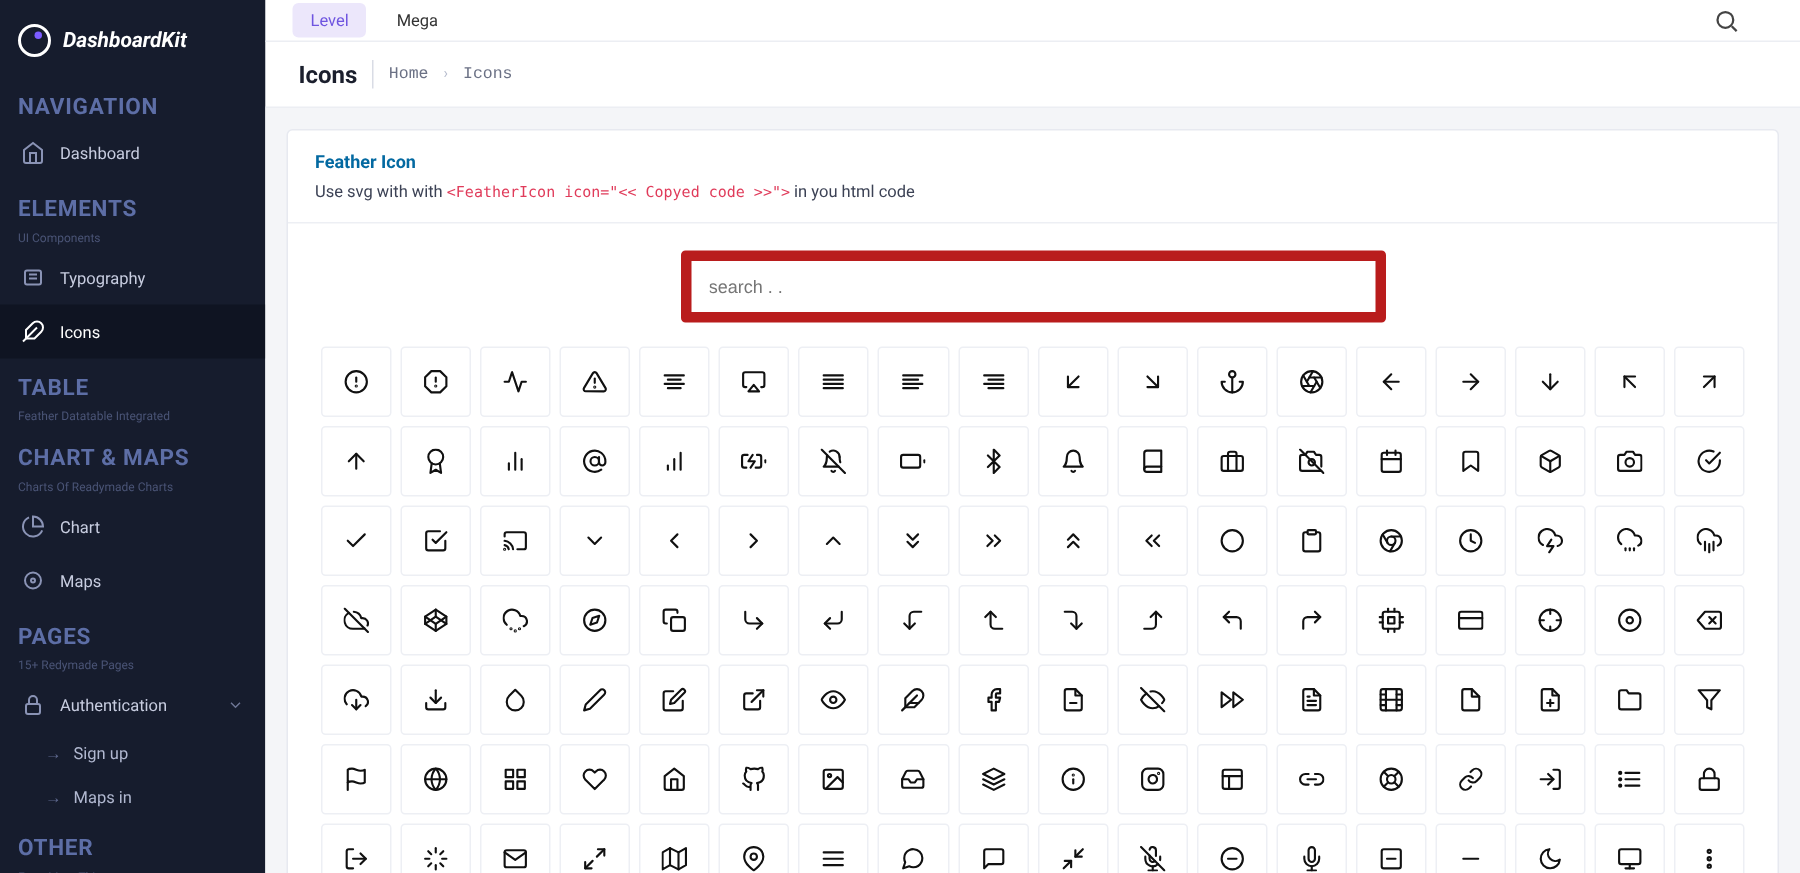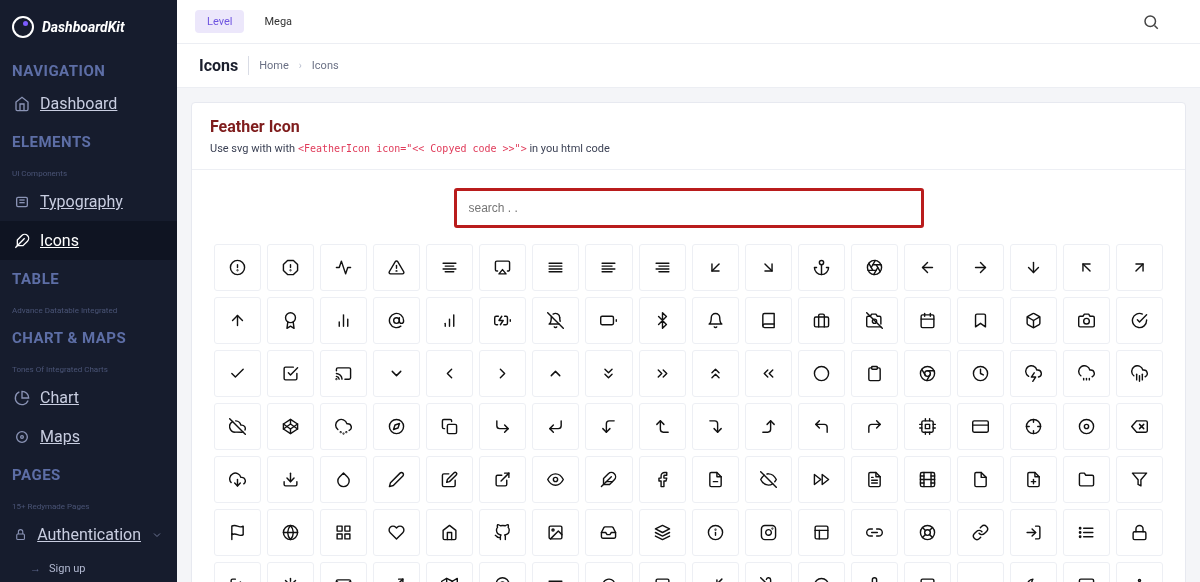--- a/index.html
+++ b/index.html
@@ -5,52 +5,52 @@
 * { margin: 0; padding: 0; box-sizing: border-box; }
 body { font-family: -apple-system, BlinkMacSystemFont, "Segoe UI", Roboto, sans-serif; background: #f4f5f8; color: #111; font-size: 13px; }
 .app { display: flex; min-height: 100vh; }
 .sidebar { width: 177px; background: #161c2d; color: #fff; display: flex; flex-direction: column; padding-top: 6px; }
 .brand { display: flex; align-items: center; gap: 8px; padding: 10px 12px 14px; }
 .brand-logo { width: 22px; height: 22px; border: 2px solid #fff; border-radius: 50%; position: relative; }
 .brand-logo::after { content: ""; position: absolute; top: 3px; left: 9px; width: 5px; height: 5px; background: #7c5cff; border-radius: 50%; }
 .brand-name { font-weight: 700; font-size: 14px; font-style: italic; }
 .nav-section { padding: 10px 12px 4px; }
 .nav-heading { font-size: 15px; letter-spacing: .5px; text-transform: uppercase; color: #5d6ea6; font-weight: 700; }
-.nav-sub { font-size: 8px; color: #4a5476; display: block; margin-top: 18px; }
-.nav-item { display: flex; align-items: center; gap: 10px; padding: 10px 14px; color: #c8cde0; font-size: 16px; cursor: pointer; text-decoration: underline; }
+.nav-sub { font-size: 8px; color: #4a5476; display: block; margin-top: 6px; }
+.nav-item { display: flex; align-items: center; gap: 10px; padding: 10px 14px; color: #c8cde0; font-size: 11px; cursor: pointer; }
 .nav-item.active { background: #0f1422; color: #fff; }
 .nav-item .ico { width: 16px; height: 16px; display: flex; align-items: center; justify-content: center; color: #8a93b5; }
 .nav-item.active .ico { color: #fff; }
 .nav-item .chev { margin-left: auto; color: #6c7493; }
 .nav-child { display: flex; align-items: center; gap: 8px; padding: 8px 14px 8px 30px; font-size: 11px; color: #b1b8d0; cursor: pointer; }
 .nav-child .arr { color: #5d678c; }
 .main { flex: 1; display: flex; flex-direction: column; background: #fff; }
-.topbar { height: 44px; display: flex; align-items: center; padding: 0 18px; border-bottom: 1px solid #eceef3; }
+.topbar { height: 28px; display: flex; align-items: center; padding: 0 18px; border-bottom: 1px solid #eceef3; }
 .top-btn { padding: 5px 12px; border-radius: 4px; font-size: 11px; margin-right: 8px; cursor: pointer; color: #333; }
 .top-btn.active { background: #ece7fb; color: #6f55e0; }
 .top-spacer { flex: 1; }
 .top-search { width: 18px; height: 18px; color: #444; margin-right: 22px; cursor: pointer; }
 .user { display: flex; align-items: center; gap: 8px; cursor: pointer; }
 .avatar { width: 28px; height: 28px; border-radius: 50%; background: linear-gradient(135deg,#c8a878,#8c6a4a); border: 1px solid #ddd; position: relative; overflow: hidden; }
 .avatar::after { content:""; position:absolute; top:14px; left:6px; width:16px; height:16px; background:#a07850; border-radius:50%; }
 .avatar::before { content:""; position:absolute; top:2px; left:4px; width:20px; height:8px; background:#1a3560; border-radius:3px 3px 0 0; }
 .user-name { font-size: 11px; font-weight: 700; color: #222; }
 .user-role { font-size: 9px; color: #8b91a5; }
 .crumbs { display: flex; align-items: center; gap: 10px; padding: 12px 22px; border-bottom: 1px solid #eceef3; }
 .crumbs h1 { font-size: 16px; font-weight: 700; color: #1b1f2d; padding-right: 10px; border-right: 1px solid #d9dce5; }
-.crumbs a { font-size: 11px; color: #6b7185; text-decoration: none; }
+.crumbs a { font-size: 11px; color: #6b7185; text-decoration: none; font-family: Liberation Mono, monospace; }
 .crumbs .sep { color: #b6bccd; font-size: 10px; }
 .content { flex: 1; background: #f4f5f8; padding: 14px; overflow: auto; }
 .card { background: #fff; border: 1px solid #e7e9f0; border-radius: 4px; }
 .card-head { padding: 14px 18px; border-bottom: 1px solid #edeff4; }
-.card-title { font-size: 16px; font-weight: 700; color: #7f1d1d; margin-bottom: 6px; }
+.card-title { font-size: 12px; font-weight: 700; color: #0369a1; margin-bottom: 6px; }
 .card-desc { font-size: 11px; color: #3c4255; }
 .code { font-family: ui-monospace, Menlo, monospace; color: #e03b5a; font-size: 10px; }
 .search-wrap { display: flex; justify-content: center; padding: 18px 0 12px; }
-.search-input { width: 470px; padding: 10px 12px; border: 3px solid #b91c1c; border-radius: 3px; font-size: 12px; outline: none; }
+.search-input { width: 470px; padding: 10px 12px; border: 7px solid #b91c1c; border-radius: 3px; font-size: 12px; outline: none; }
 .grid { display: grid; grid-template-columns: repeat(18, 1fr); gap: 6px; padding: 4px 22px 22px; }
 .cell { aspect-ratio: 1; border: 1px solid #edeff4; border-radius: 3px; display: flex; align-items: center; justify-content: center; cursor: pointer; background: #fff; }
 .cell svg { width: 17px; height: 17px; stroke: #111; stroke-width: 2; fill: none; stroke-linecap: round; stroke-linejoin: round; }
 svg { display: block; }
 </style>
 </head>
 <body>
 
 <div class="app">
   <aside class="sidebar">
@@ -84,23 +84,23 @@
     <div class="nav-item active">
       <span class="ico">
           <svg viewBox="0 0 24 24" stroke="currentColor" fill="none" stroke-width="2">
             <path d="M20.24 12.24a6 6 0 0 0-8.49-8.49L5 10.5V19h8.5z"></path>
             <line x1="16" y1="8" x2="2" y2="22"></line>
           </svg>
         </span>
       <span>Icons</span>
     </div>
 
-    <div class="nav-section"><span class="nav-heading">TABLE</span><span class="nav-sub">Advance Datatable Integrated</span></div>
-
-    <div class="nav-section"><span class="nav-heading">CHART &amp; MAPS</span><span class="nav-sub">Tones Of Integrated Charts</span></div>
+    <div class="nav-section"><span class="nav-heading">TABLE</span><span class="nav-sub">Feather Datatable Integrated</span></div>
+
+    <div class="nav-section"><span class="nav-heading">CHART &amp; MAPS</span><span class="nav-sub">Charts Of Readymade Charts</span></div>
     <div class="nav-item">
       <span class="ico">
           <svg viewBox="0 0 24 24" stroke="currentColor" fill="none" stroke-width="2">
             <path d="M21.21 15.89A10 10 0 1 1 8 2.83"></path>
             <path d="M22 12A10 10 0 0 0 12 2v10z"></path>
           </svg>
         </span>
       <span>Chart</span>
     </div>
     <div class="nav-item">

